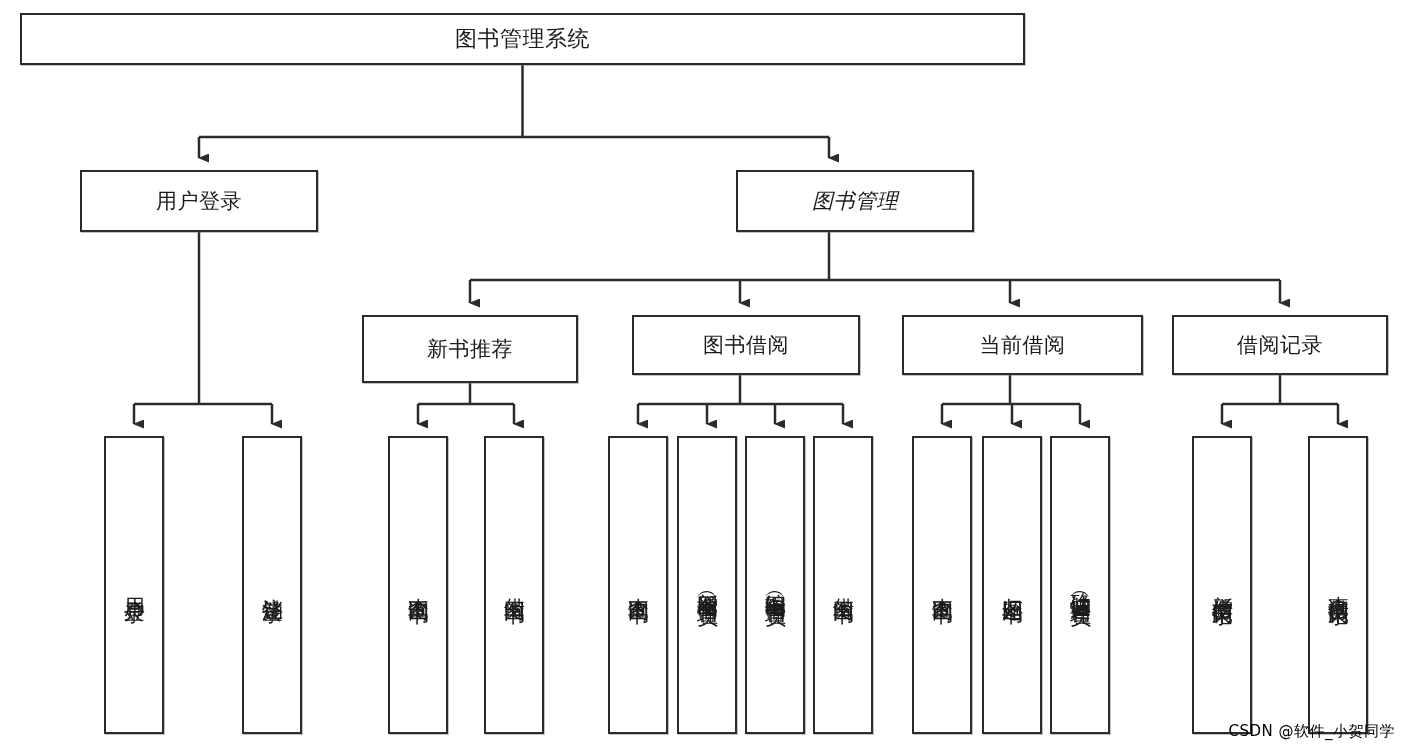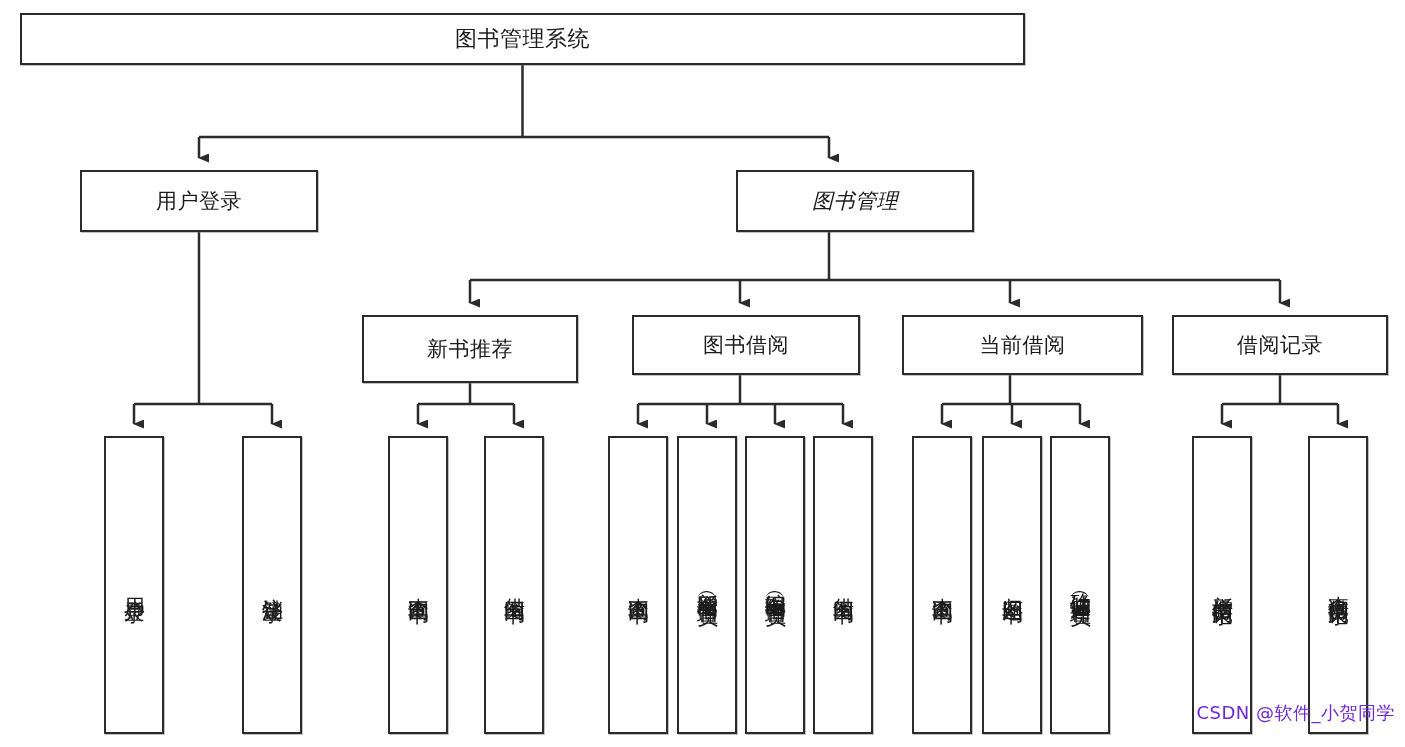--- a/index.html
+++ b/index.html
@@ -53,23 +53,23 @@
     font-size: 21px;
     line-height: 1.1;
     letter-spacing: 2px;
   }
   .node.root .label {
     font-size: 22px;
   }
   .watermark {
     position: absolute;
     right: 10px;
-    bottom: 22px;
-    font-size: 18px;
-    color: #6d28d9;
+    bottom: 6px;
+    font-size: 15px;
+    color: #000000;
     letter-spacing: 0.5px;
     user-select: none;
   }
 </style>
 </head>
 <body>
 
 <div id="diagram-root">
   <svg class="connectors" viewBox="0 0 1405 747">
     <defs>

